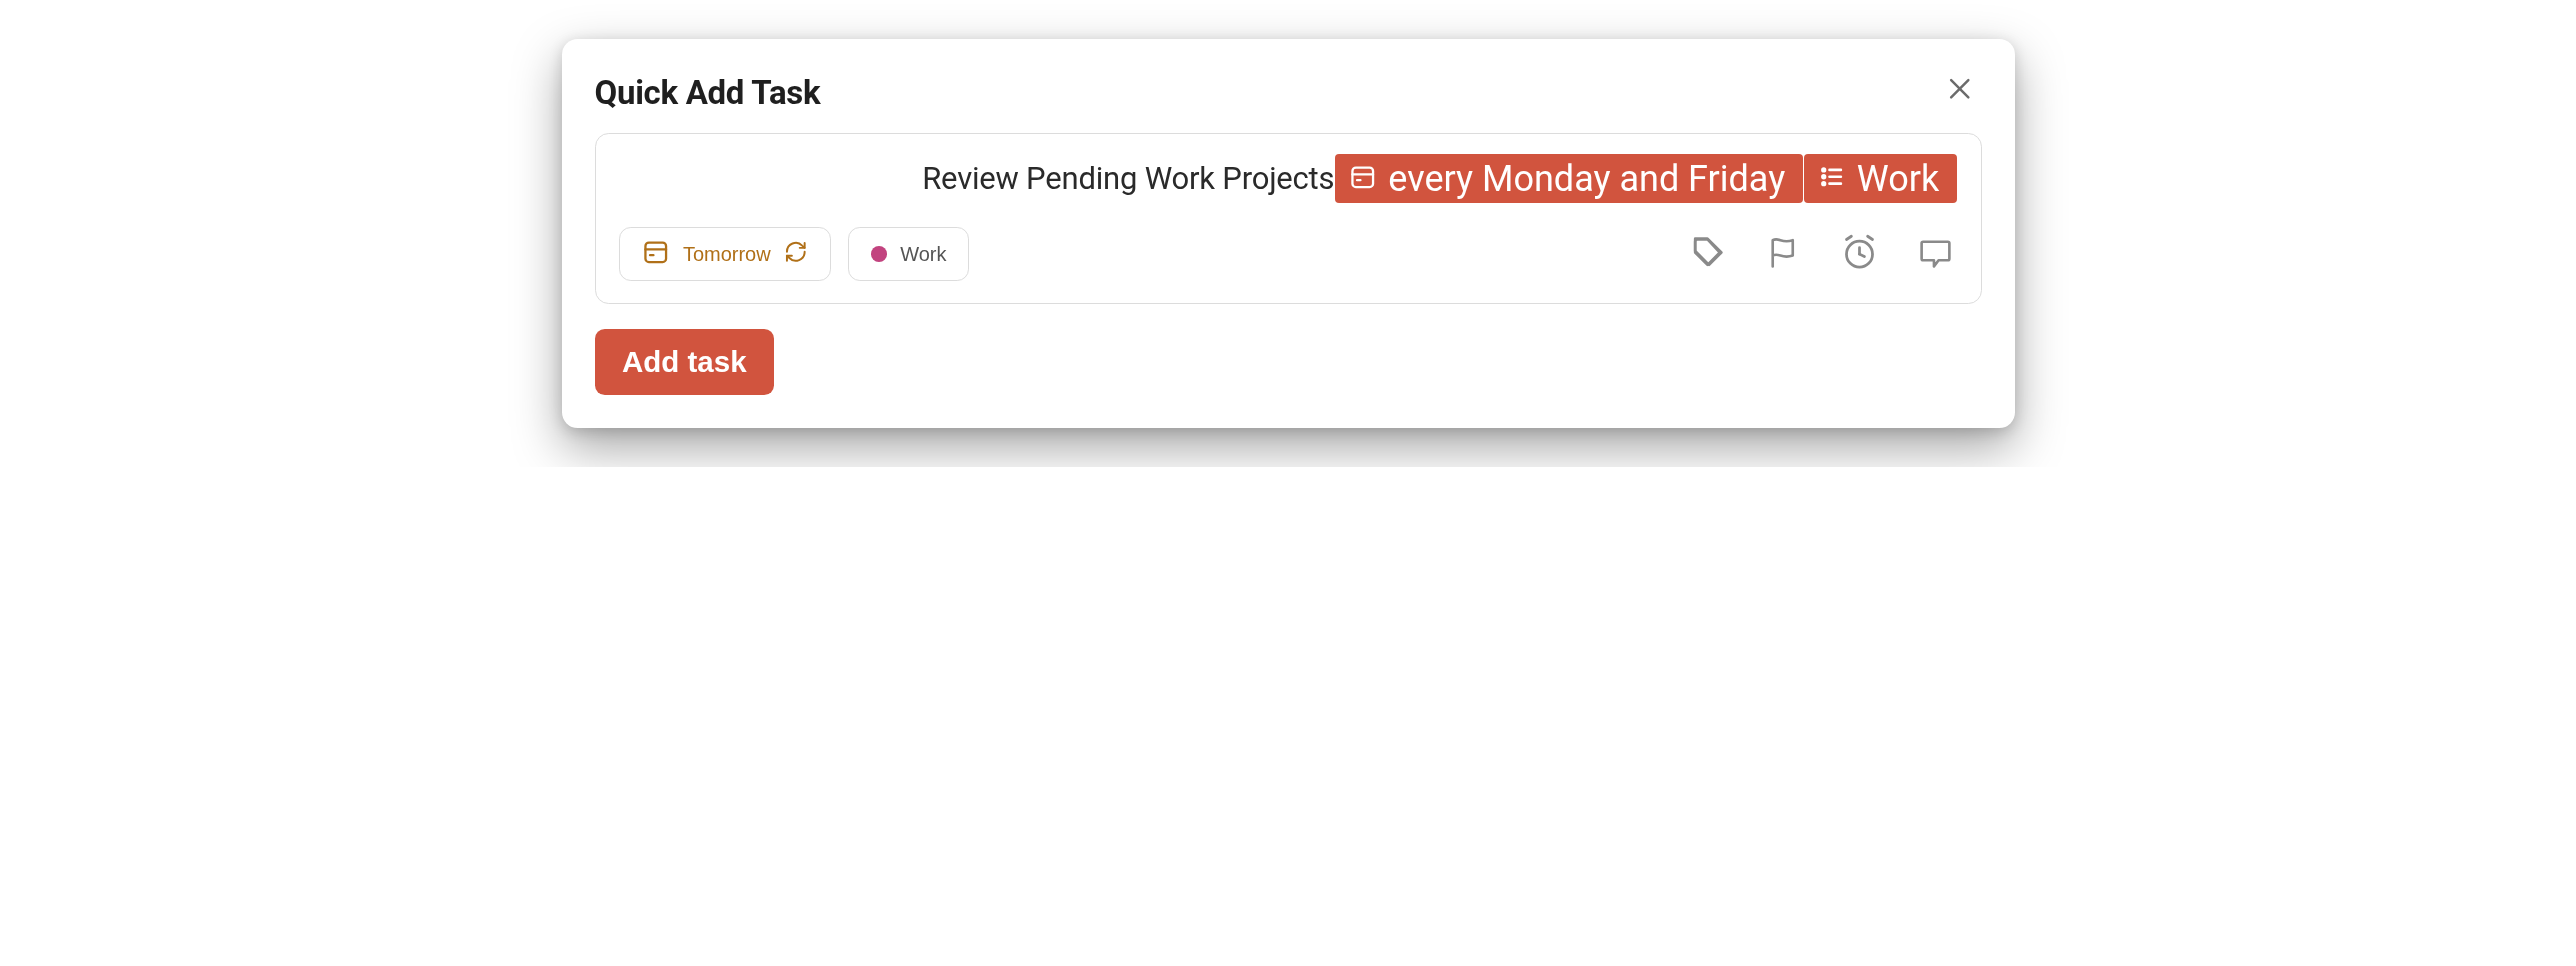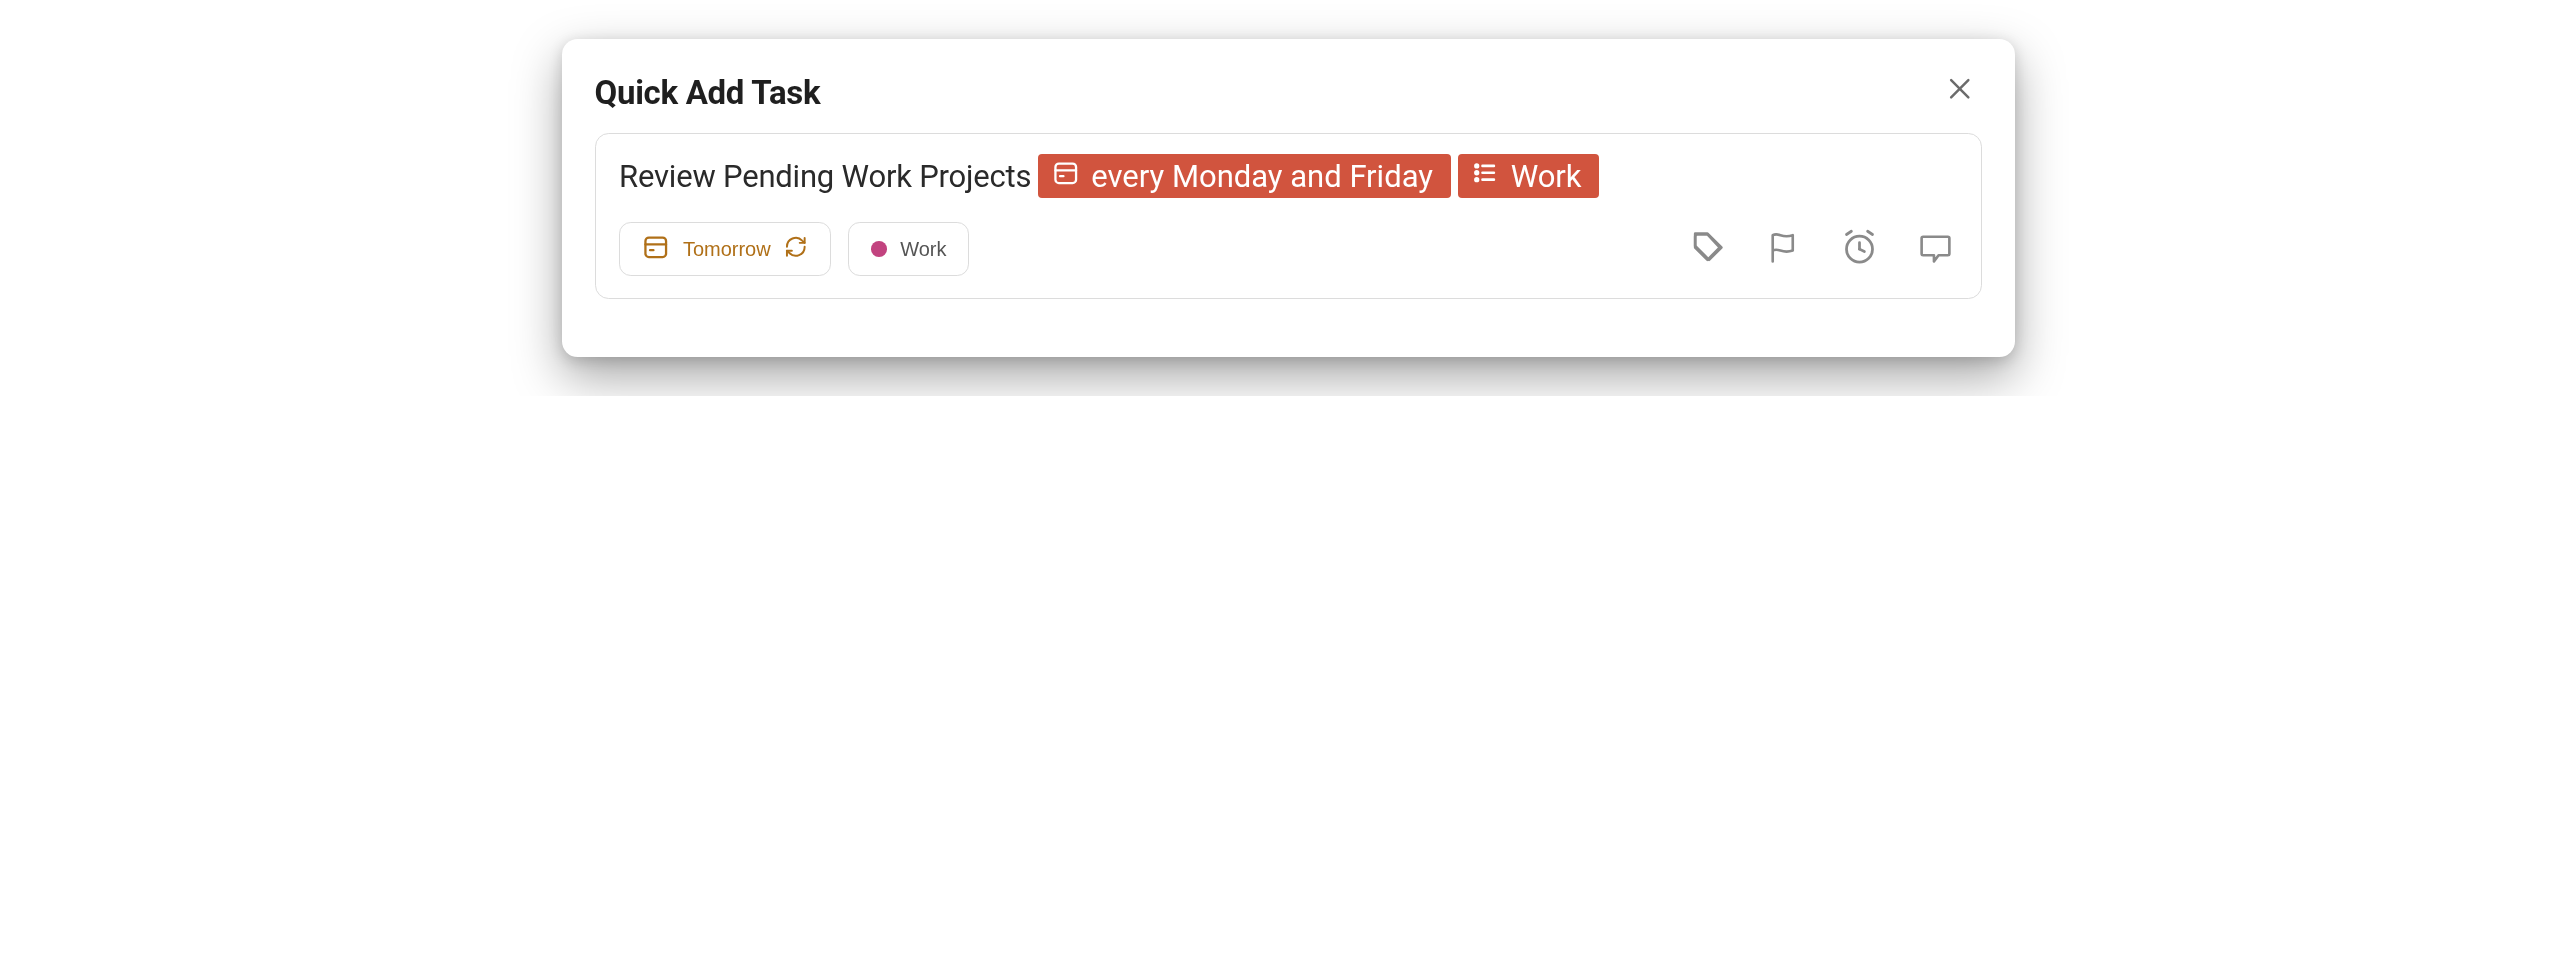--- a/index.html
+++ b/index.html
@@ -48,39 +48,40 @@
     .input-box {
       border: 1px solid #dcdcdc;
       border-radius: 13.7px;
       padding: 19.6px 23.6px 21.6px 23.6px;
       margin-bottom: 25.5px;
     }
     .task-row {
       display: flex;
       align-items: center;
       flex-wrap: wrap;
-      gap: 7px;
+      gap: 1px;
       font-size: 31px;
       color: #2a2a2a;
       margin-bottom: 23.6px;
+      justify-content: flex-end;
     }
     .task-text {
       font-weight: 400;
       color: #2a2a2a;
       letter-spacing: -0.2px;
     }
     .pill {
       display: inline-flex;
       align-items: center;
       gap: 11.8px;
       background: #d1543e;
       color: #ffffff;
       border-radius: 4px;
       padding: 3.9px 17.7px 3.9px 13.7px;
-      font-size: 31px;
+      font-size: 36px;
       font-weight: 400;
     }
     .pill svg { flex-shrink: 0; }
     .controls-row {
       display: flex;
       align-items: center;
       justify-content: space-between;
     }
     .controls-left {
       display: flex;
@@ -246,15 +247,16 @@
           <span>
             <svg width="37" height="37" viewBox="0 0 24 24" fill="none" stroke="currentColor" stroke-width="1.7" stroke-linecap="round" stroke-linejoin="round">
               <path d="M4 5 H20 A1 1 0 0 1 21 6 V16 A1 1 0 0 1 20 17 H14 L11 21 L11 17 H4 A1 1 0 0 1 3 16 V6 A1 1 0 0 1 4 5 Z"></path>
             </svg>
           </span>
         </button>
       </div>
     </div>
   </div>
 
+  <button class="submit-btn">Add task</button>
 
 </div>
 
 
 </body></html>

